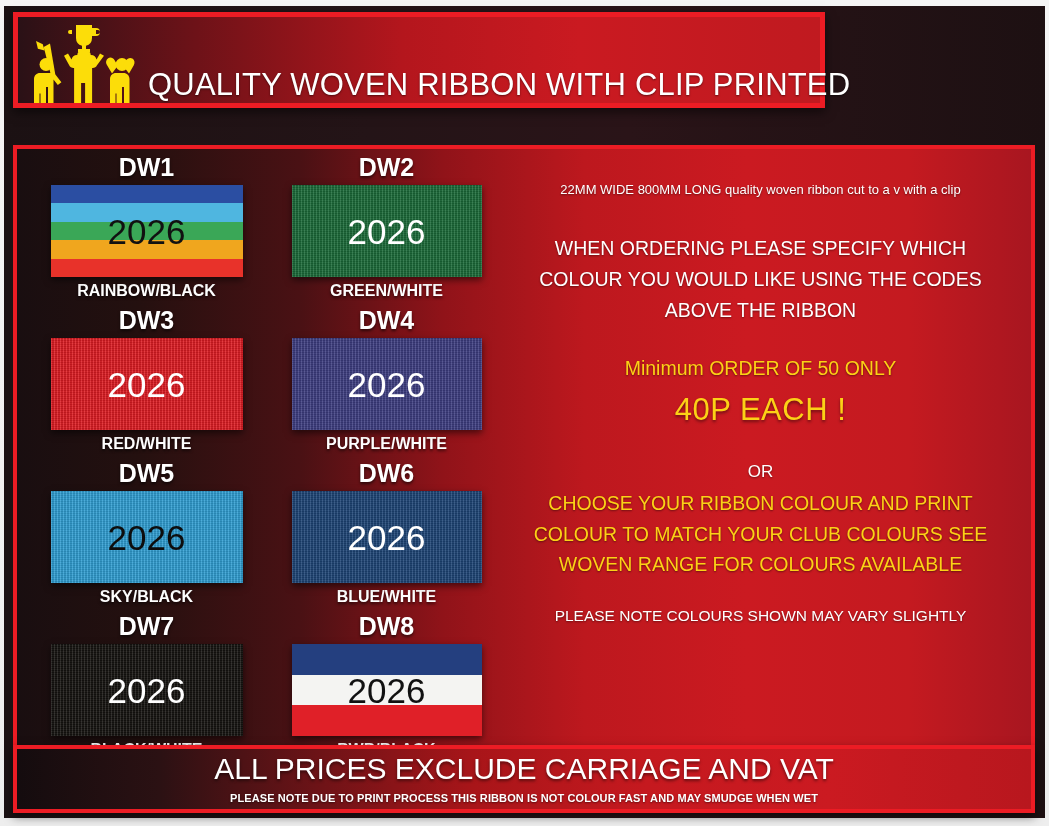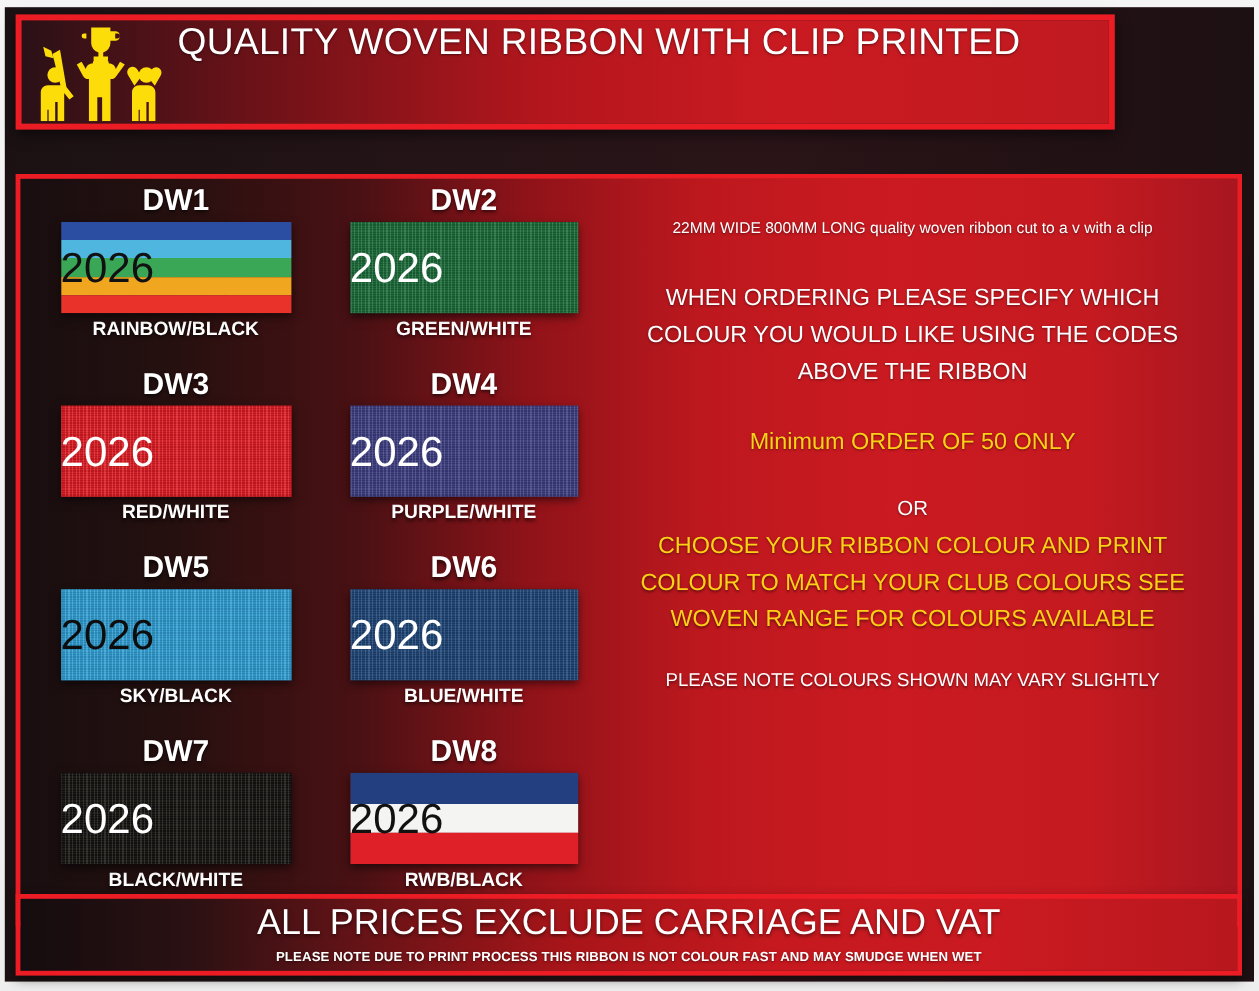--- a/index.html
+++ b/index.html
@@ -15,26 +15,26 @@
   }
 
   
   .dark-plate{
     position:absolute;left:4px;top:6px;width:1041px;height:812px;
     background:linear-gradient(90deg,#1b1113 0%,#241417 35%,#2a1418 60%,#1d1012 100%);
   }
 
   
   .header-box{
-    position:absolute;left:13px;top:12px;width:916px;height:96px;
+    position:absolute;left:13px;top:12px;width:812px;height:96px;
     border:5px solid #ec1c24;
     box-sizing:border-box;
     background:linear-gradient(90deg,#2a1116 0%,#6d1218 22%,#b4161d 48%,#ca1a21 70%,#c01a20 100%);
     box-shadow:0 4px 10px rgba(0,0,0,.55);
-    display:flex;align-items:flex-start;
+    display:flex;align-items:flex-end;
   }
   .logo{
     width:128px;height:84px;flex:0 0 128px;
     margin-left:2px;
     position:relative;
   }
   .logo svg{display:block;width:100%;height:100%;}
   .header-title{
     flex:1 1 auto;text-align:center;
     color:#ffffff;
@@ -71,23 +71,23 @@
   }
   .cell{
     display:flex;flex-direction:column;align-items:center;justify-content:flex-start;
   }
   .code{
     color:#ffffff;font-weight:bold;font-size:25px;line-height:1;
     margin-bottom:5px;
     text-shadow:0 2px 3px rgba(0,0,0,.6);
   }
   .swatch{
-    width:190px;height:76px;
+    width:190px;height:92px;
     position:relative;
-    display:flex;align-items:center;justify-content:flex-start;
+    display:flex;align-items:center;justify-content:center;
     box-shadow:0 3px 7px rgba(0,0,0,.55);
     overflow:hidden;
   }
   .swatch.wide{width:192px;}
   
   .swatch::after{
     content:"";position:absolute;inset:0;
     background:
       repeating-linear-gradient(90deg,rgba(255,255,255,.10) 0 1px,rgba(0,0,0,.10) 1px 3px),
       repeating-linear-gradient(0deg,rgba(255,255,255,.05) 0 1px,rgba(0,0,0,.07) 1px 2px);
@@ -295,20 +295,21 @@
           </div>
           <div class="desc">RWB/BLACK</div>
         </div>
 
       </div>
 
       <div class="info">
         <p class="i-intro">22MM WIDE 800MM LONG quality woven ribbon cut to a v with a clip</p>
         <p class="i-order">WHEN ORDERING PLEASE SPECIFY WHICH COLOUR YOU WOULD LIKE USING THE CODES ABOVE THE RIBBON</p>
         <p class="i-min">Minimum ORDER OF 50 ONLY</p>
+        <p class="i-price">40P EACH !</p>
         <p class="i-or">OR</p>
         <p class="i-choose">CHOOSE YOUR RIBBON COLOUR AND PRINT COLOUR TO MATCH YOUR CLUB COLOURS SEE WOVEN RANGE FOR COLOURS AVAILABLE</p>
         <p class="i-vary">PLEASE NOTE COLOURS SHOWN MAY VARY SLIGHTLY</p>
       </div>
 
     </div>
   </div>
 
   <div class="footer-box" style="border-color: rgb(236, 28, 36);">
     <div class="footer-main">ALL PRICES EXCLUDE CARRIAGE AND VAT</div>

